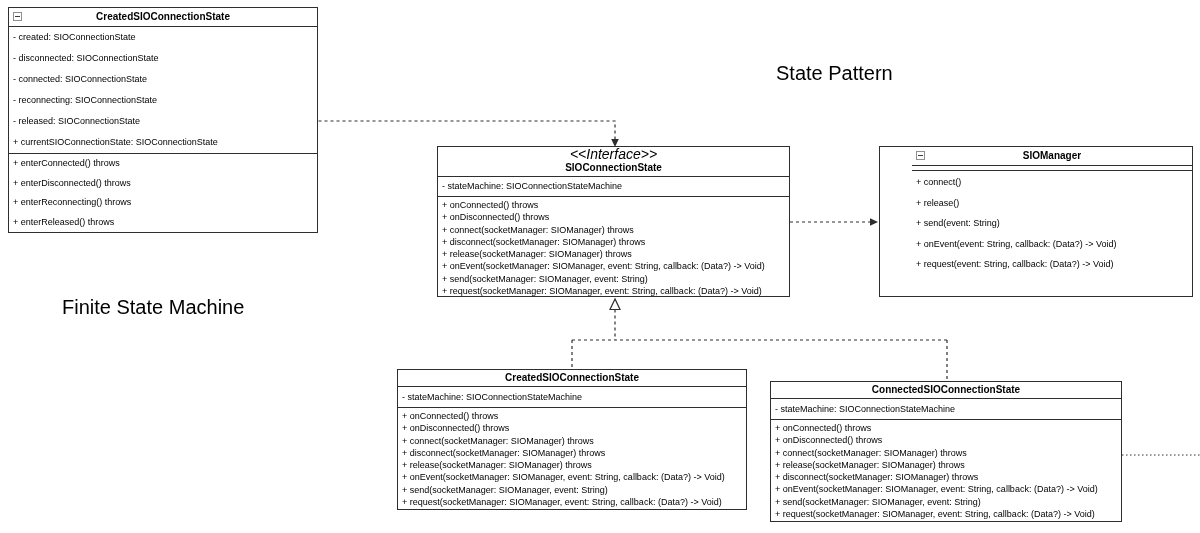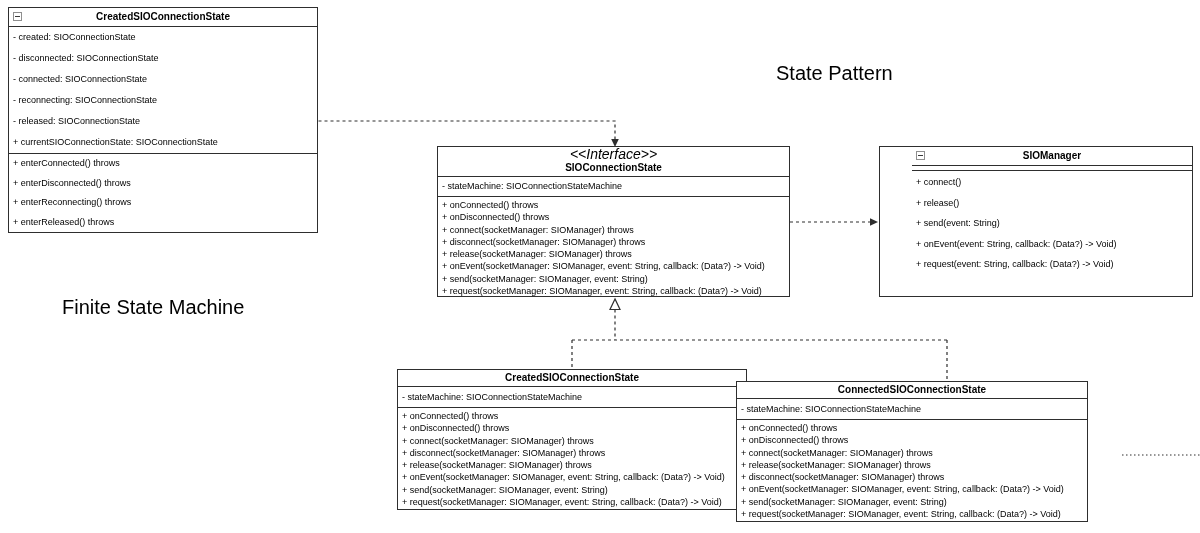--- a/index.html
+++ b/index.html
@@ -41,21 +41,21 @@
   #c3 .methods .row { height:20.6px; line-height:20.6px; }
 
   
   #c4 { left:397px; top:369px; width:350px; height:141px; }
   #c4 .head { height:16px; line-height:16px; }
   #c4 .attrs .row { height:20px; line-height:20px; }
   #c4 .methods { padding-top:2px; }
   #c4 .methods .row { height:12.3px; line-height:12.3px; }
 
   
-  #c5 { left:736px; top:381px; width:352px; height:141px; }
+  #c5 { left:770px; top:381px; width:352px; height:141px; }
   #c5 .head { height:16px; line-height:16px; }
   #c5 .attrs .row { height:20px; line-height:20px; }
   #c5 .methods { padding-top:2px; }
   #c5 .methods .row { height:12.3px; line-height:12.3px; }
 
   
   .heading { position:absolute; font-size:20px; font-weight:normal; white-space:nowrap; }
   #h-left  { left:62px;  top:252px;margin-top:44px; }
   #h-right { left:776px; top:62px; }
 

